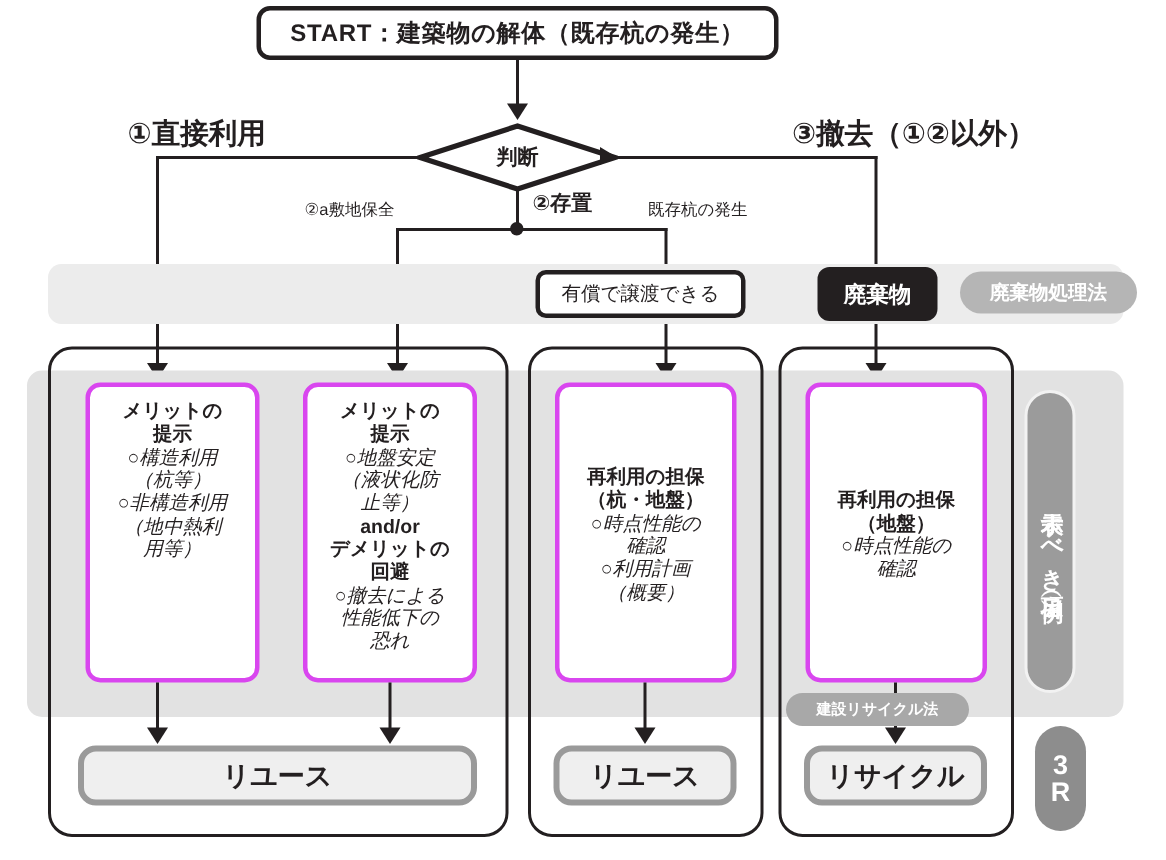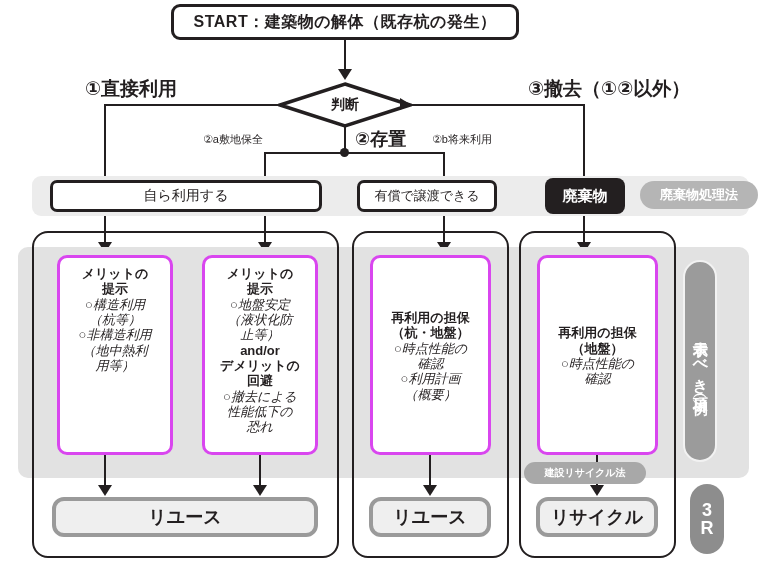--- a/index.html
+++ b/index.html
@@ -39,21 +39,21 @@
   .diamond-wrap{left:278px;top:82px;width:134px;height:46px;}
   .diamond-wrap svg{display:block;}
   .diamond-label{
     position:absolute;left:0;top:0;width:134px;height:46px;
     display:flex;align-items:center;justify-content:center;
     font-size:14px;font-weight:bold;
   }
 
   
   .cap-big{font-size:19px;font-weight:bold;}
-  .cap-mid{font-size:18px;font-weight:bold;}
+  .cap-mid{font-size:14px;font-weight:bold;}
   .cap-sm{font-size:11px;}
 
   
   .band2{
     left:32px;top:176px;width:717px;height:40px;
     background:#ececec;border-radius:9px;
   }
   
   .band3{
     left:18px;top:247px;width:731px;height:231px;
@@ -153,21 +153,21 @@
   <div class="abs diamond-wrap">
     <svg width="134" height="46" viewBox="0 0 134 46" aria-hidden="true">
       <polygon points="67,2 132,23 67,44 2,23" fill="#ffffff" stroke="#231f20" stroke-width="3.5"></polygon>
     </svg>
     <div class="diamond-label">判断</div>
   </div>
 
   <div class="abs cap-big" style="left:85px;top:76px;">①直接利用</div>
   <div class="abs cap-mid" style="left:355px;top:127px;">②存置</div>
   <div class="abs cap-sm" style="left:203px;top:132px;">②a敷地保全</div>
-  <div class="abs cap-sm" style="left:432px;top:132px;">②b将来利用</div>
+  <div class="abs cap-sm" style="left:432px;top:132px;">既存杭の発生</div>
   <div class="abs cap-big" style="left:528px;top:76px;">③撤去（①②以外）</div>
 
   <div class="ln ln-h" style="left:104px;top:104px;width:178px;"></div>
   <div class="ln ln-v" style="left:104px;top:104px;height:140px;"></div>
   <div class="arrow-d" style="left:98px;top:242px;"></div>
 
   <div class="ln ln-h" style="left:410px;top:104px;width:175px;"></div>
   <div class="arrow-r" style="left:400px;top:98px;"></div>
   <div class="ln ln-v" style="left:583px;top:104px;height:140px;"></div>
   <div class="arrow-d" style="left:577px;top:242px;"></div>
@@ -176,23 +176,20 @@
   <div class="dot" style="left:340px;top:148px;"></div>
 
   <div class="ln ln-h" style="left:264px;top:152px;width:181px;"></div>
   <div class="ln ln-v" style="left:264px;top:152px;height:92px;"></div>
   <div class="arrow-d" style="left:258px;top:242px;"></div>
   <div class="ln ln-v" style="left:443px;top:152px;height:92px;"></div>
   <div class="arrow-d" style="left:437px;top:242px;"></div>
 
   <div class="abs band2"></div>
 
-  <div class="abs rowbox b1">
-    <span>自ら利用する</span>
-  </div>
   <div class="abs rowbox b2">
     <span>有償で譲渡できる</span>
   </div>
   <div class="abs pill-law">
     <span>廃棄物処理法</span>
   </div>
   <div class="abs waste">
     <span>廃棄物</span>
   </div>
 

